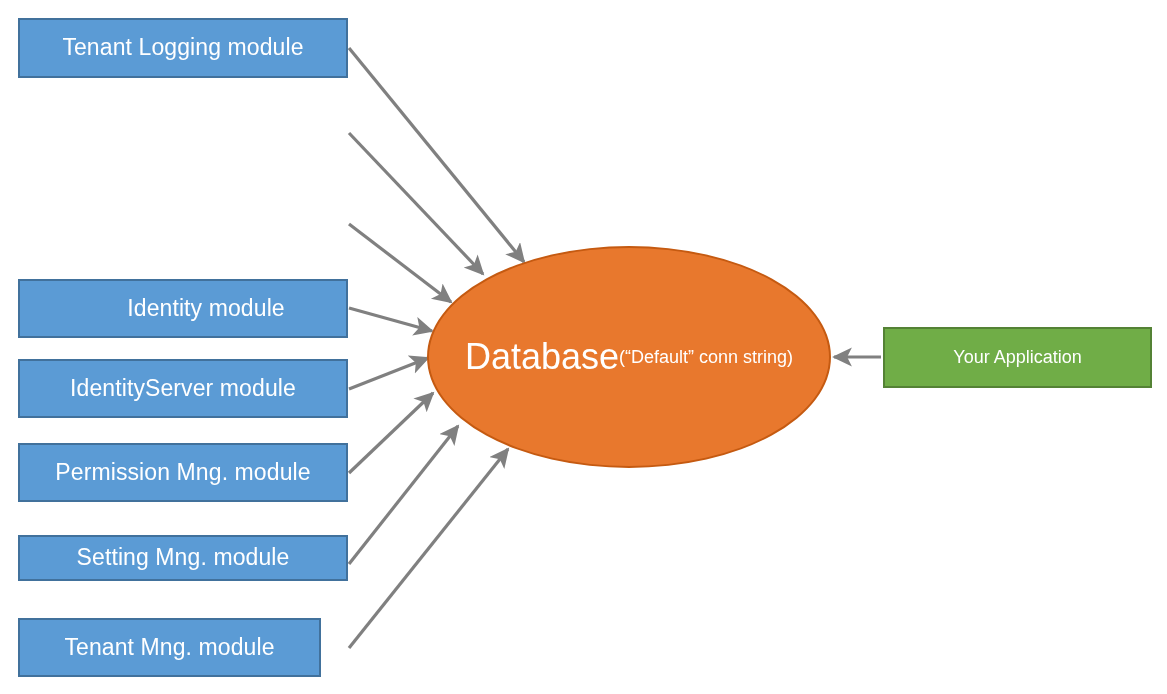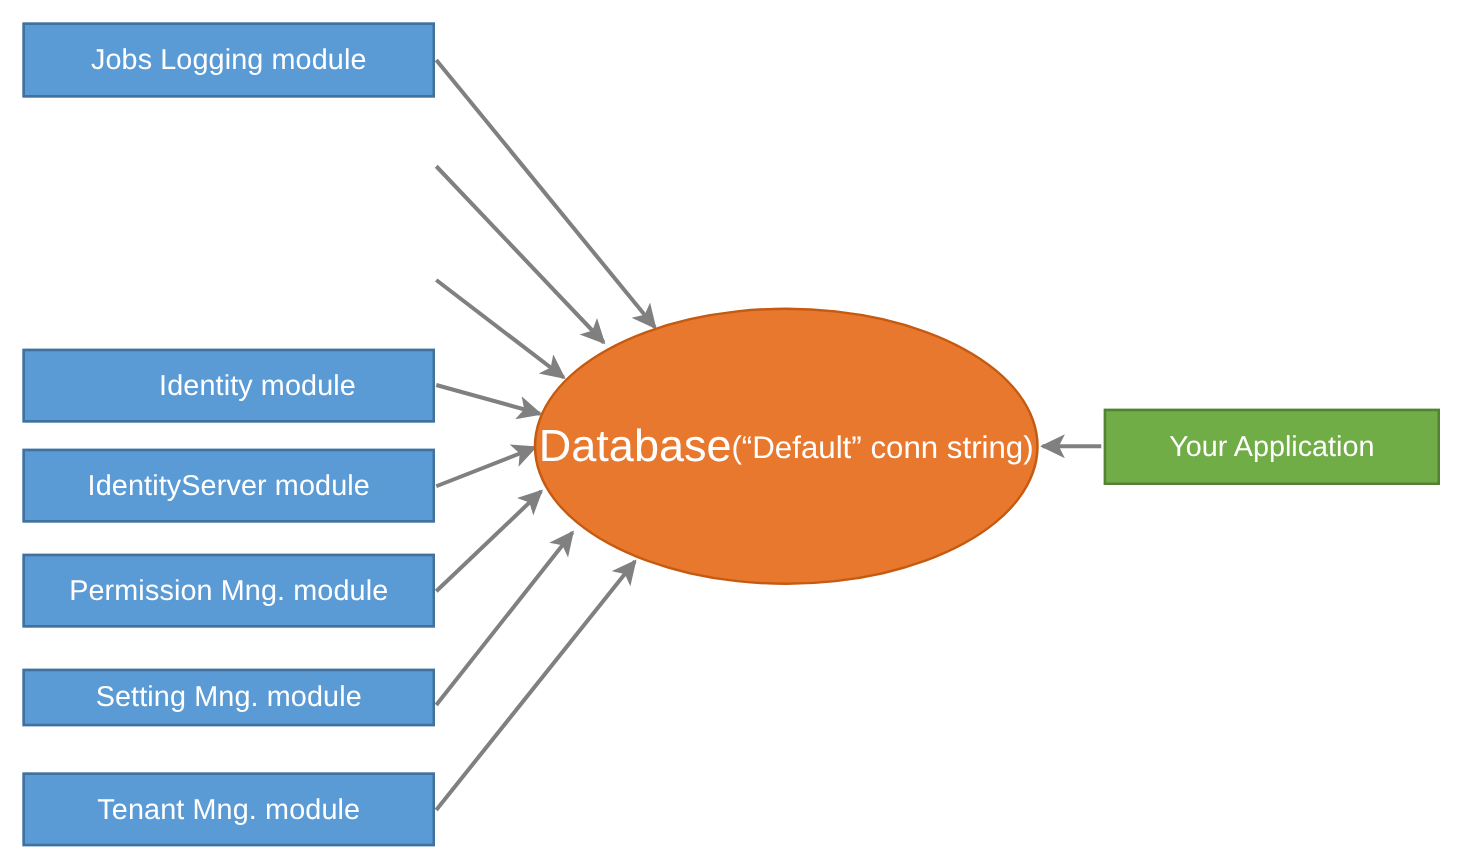--- a/index.html
+++ b/index.html
@@ -43,21 +43,21 @@
   }
   .app-box {
     position: absolute;
     box-sizing: border-box;
     background: #70AD47;
     border: 2px solid #548235;
     display: flex;
     align-items: center;
     justify-content: center;
     color: #ffffff;
-    font-size: 23px;
+    font-size: 18px;
     line-height: 1.1;
     white-space: nowrap;
   }
   .db-ellipse {
     position: absolute;
     box-sizing: border-box;
     background: #E8782D;
     border: 2px solid #C55A11;
     border-radius: 50%;
     display: flex;
@@ -66,21 +66,21 @@
     justify-content: center;
     color: #ffffff;
     text-align: center;
   }
   .db-title {
     font-size: 36px;
     line-height: 1.15;
     font-weight: 400;
   }
   .db-subtitle {
-    font-size: 25px;
+    font-size: 18px;
     line-height: 1.2;
     margin-top: 2px;
   }
 </style>
 </head>
 <body>
 
 <div id="canvas">
 
   <svg id="arrow-layer" viewBox="0 0 1167 694" width="1167" height="694" xmlns="http://www.w3.org/2000/svg">
@@ -96,42 +96,42 @@
       <line x1="349" y1="308" x2="432" y2="331"></line>
       <line x1="349" y1="389" x2="428" y2="358"></line>
       <line x1="349" y1="473" x2="433" y2="393"></line>
       <line x1="349" y1="564" x2="458" y2="426"></line>
       <line x1="349" y1="648" x2="508" y2="449"></line>
       <line x1="881" y1="357" x2="834" y2="357"></line>
     </g>
   </svg>
 
   <div class="module-box" style="left:18px;  top:18px;  width:330px; height:60px;">
-    <span>Jobs Logging module</span>
+    <span>Tenant Logging module</span>
   </div>
 
 
 
   <div class="module-box" style="left:18px;  top:279px; width:330px; height:59px;padding-left:46px;">
     <span>Identity module</span>
   </div>
 
   <div class="module-box" style="left:18px;  top:359px; width:330px; height:59px;">
     <span>IdentityServer module</span>
   </div>
 
   <div class="module-box" style="left:18px;  top:443px; width:330px; height:59px;">
     <span>Permission Mng. module</span>
   </div>
 
   <div class="module-box" style="left:18px;  top:535px; width:330px; height:46px;">
     <span>Setting Mng. module</span>
   </div>
 
-  <div class="module-box" style="left:18px;  top:618px; width:330px; height:59px;">
+  <div class="module-box" style="left:18px;  top:618px; width:303px; height:59px;">
     <span>Tenant Mng. module</span>
   </div>
 
   <div class="db-ellipse" style="left:427px; top:246px; width:404px; height:222px;">
     <div class="db-title">Database</div>
     <div class="db-subtitle">(“Default” conn string)</div>
   </div>
 
   <div class="app-box" style="left:883px; top:327px; width:269px; height:61px;">
     <span>Your Application</span>

